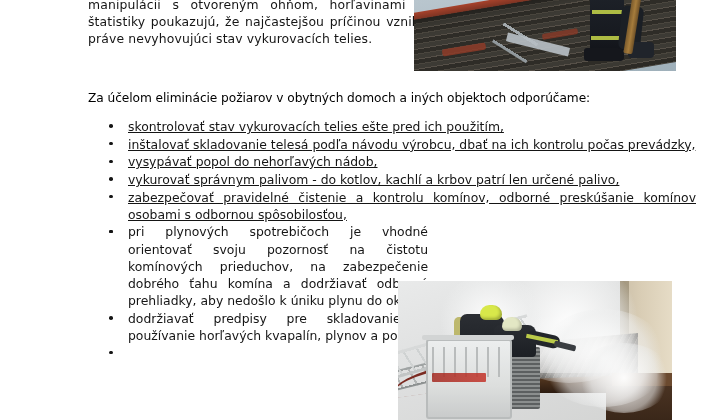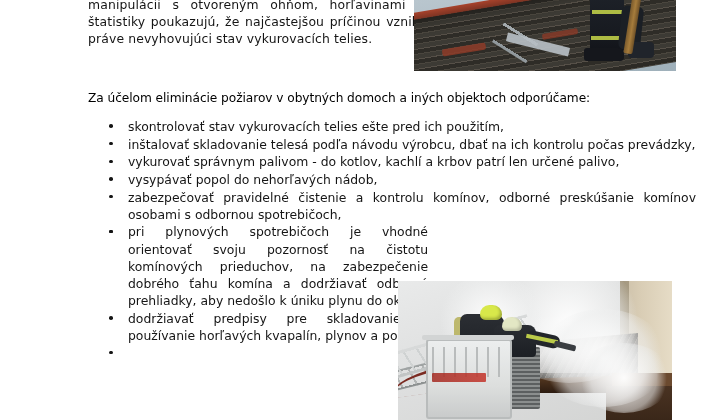--- a/index.html
+++ b/index.html
@@ -84,21 +84,21 @@
     left: 21px;
     top: 6.2px;
     width: 3.6px;
     height: 3.6px;
     border-radius: 50%;
     background: #151515;
   }
 
   
   .rec-item.narrow { width: 300px; }
-  .rec-item.wide   { width: 568px; }
+  .rec-item.wide   { width: 568px; text-decoration: underline; }
 
   
   .photo {
     position: absolute;
     overflow: hidden;
     background: #cfd3d6;
   }
 
   
   #photo-roof-chimney {
@@ -352,29 +352,29 @@
     <li class="rec-item wide">
       <span class="bullet-dot"></span>
       <span>skontrolovať stav vykurovacích telies ešte pred ich použitím,</span>
     </li>
     <li class="rec-item wide">
       <span class="bullet-dot"></span>
       <span>inštalovať skladovanie telesá podľa návodu výrobcu, dbať na ich kontrolu počas prevádzky,</span>
     </li>
     <li class="rec-item wide">
       <span class="bullet-dot"></span>
+      <span>vysypávať popol do nehorľavých nádob,</span>
+    </li>
+    <li class="rec-item wide">
+      <span class="bullet-dot"></span>
       <span>vykurovať správnym palivom - do kotlov, kachlí a krbov patrí len určené palivo,</span>
     </li>
     <li class="rec-item wide">
       <span class="bullet-dot"></span>
-      <span>vysypávať popol do nehorľavých nádob,</span>
-    </li>
-    <li class="rec-item wide">
-      <span class="bullet-dot"></span>
-      <span>zabezpečovať pravidelné čistenie a kontrolu komínov, odborné preskúšanie komínov osobami s odbornou spotrebičoch,</span>
+      <span>zabezpečovať pravidelné čistenie a kontrolu komínov, odborné preskúšanie komínov osobami s odbornou spôsobilosťou,</span>
     </li>
     <li class="rec-item wide">
       <span class="bullet-dot"></span>
     </li>
     <li class="rec-item narrow">
       <span class="bullet-dot"></span>
       <span>pri plynových spotrebičoch je vhodné orientovať svoju pozornosť na čistotu komínových prieduchov, na zabezpečenie dobrého ťahu komína a dodržiavať odborné prehliadky, aby nedošlo k úniku plynu do okolia,</span>
     </li>
     <li class="rec-item narrow">
       <span class="bullet-dot"></span>

